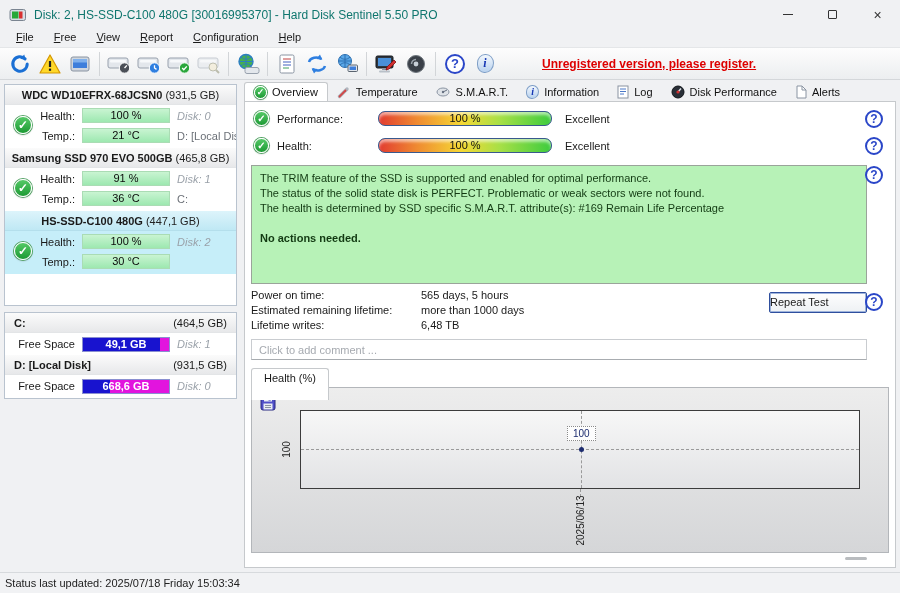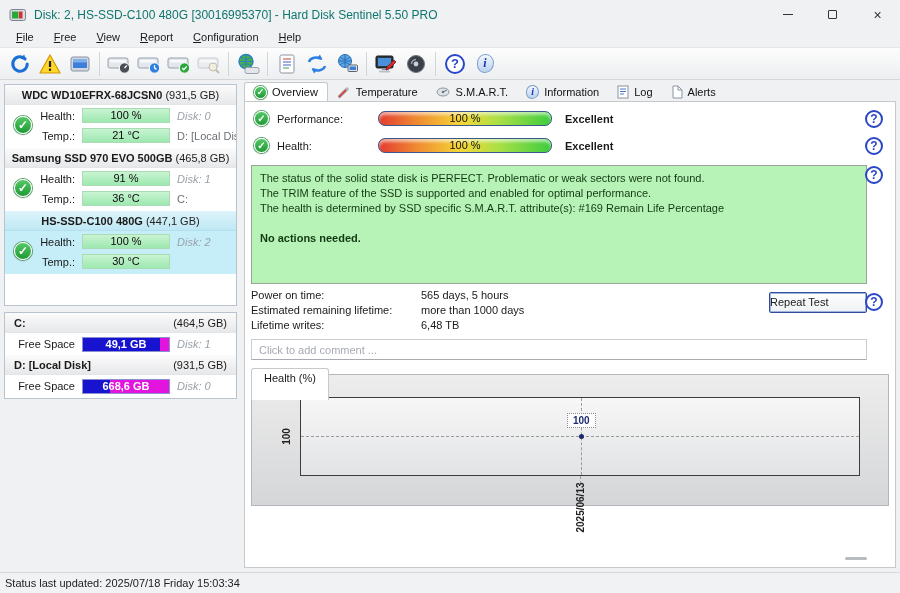--- a/index.html
+++ b/index.html
@@ -69,39 +69,39 @@
   .tabbar { position:absolute; left:244px; top:82px; height:19px; display:flex; }
   .tab { display:flex; align-items:center; gap:5px; padding:0 9px; height:19px; border-radius:3px 3px 0 0; color:#111; }
   .tab-sel { background:#fff; border:1px solid #c6c9cc; border-bottom:none; position:relative; z-index:2; }
 
   .tab-content { position:absolute; left:244px; top:101px; width:652px; height:467px; background:#fff; border:1px solid #c6c9cc; }
 
   .orow { position:absolute; left:0; right:0; height:24px; }
   .orow .chk-15 { position:absolute; left:9px; top:3px; }
   .o-label { position:absolute; left:32px; line-height:22px; }
   .pbar { position:absolute; left:133px; top:3px; width:174px; height:15px; border:1px solid #39598e; border-radius:7px; background:linear-gradient(90deg,#e23c30 0%,#ef8a31 22%,#f5d835 48%,#a8e046 70%,#3ecc3e 100%); box-shadow:inset 0 3px 3px rgba(255,255,255,.55); text-align:center; line-height:13px; color:#111; }
-  .o-status { position:absolute; left:320px; line-height:22px; font-weight:bold; }
+  .o-status { position:absolute; left:320px; line-height:22px; font-weight:normal; }
   .o-help { position:absolute; right:12px; top:2px; }
 
   .green-box { position:absolute; left:6px; top:63px; width:616px; height:119px; background:#b7f2b7; border:1px solid #9aa49a; padding:5px 8px; color:#123a12; line-height:15px; }
   .gb-bold { font-weight:bold; }
   .gb-help { position:absolute; right:12px; top:64px; }
 
   .stat-row { position:absolute; left:6px; height:15px; line-height:15px; }
   .stat-label { display:inline-block; width:170px; }
   .stat-value { font-weight:normal; }
 
   .repeat-btn { position:absolute; left:524px; top:190px; width:98px; height:21px; background:linear-gradient(#fefefe,#eef1f4); border:1px solid #2f4f9e; box-shadow:0 0 0 1px #9fb4dc inset; border-radius:2px; text-align:left; line-height:19px; }
   .rt-help { position:absolute; right:12px; top:191px; }
 
   .comment-input { position:absolute; left:6px; top:237px; width:616px; height:21px; border:1px solid #c9ccd0; border-bottom-color:#a8acb0; padding:0 7px; font-family:"Liberation Sans",sans-serif; font-size:11px; color:#333; background:#fff; }
   .comment-input::placeholder { color:#a6aab0; }
 
   .chart-tab { position:absolute; left:6px; top:266px; height:32px; padding:0 12px; line-height:19px; background:#fff; border:1px solid #c6c9cc; border-bottom:none; border-radius:3px 3px 0 0; z-index:2; }
-  .chart-panel { position:absolute; left:6px; top:272px; width:638px; height:132px; background:linear-gradient(#ededed,#d5d6d8); border:1px solid #b3b6ba;font-weight:bold; }
+  .chart-panel { position:absolute; left:6px; top:285px; width:638px; height:166px; background:linear-gradient(#ededed,#d5d6d8); border:1px solid #b3b6ba; }
   .save-btn { position:absolute; left:6px; top:5px; width:20px; height:20px; display:flex; align-items:center; justify-content:center; border-radius:2px; }
   .plot { position:absolute; left:48px; top:22px; width:560px; height:79px; background:linear-gradient(#f7f7f7,#e2e3e5); border:1px solid #3c3c3c; }
   .grid-h { position:absolute; left:0; right:0; top:38px; border-top:1px dashed #9a9a9a; }
   .grid-v { position:absolute; top:0; bottom:0; left:280px; border-left:1px dashed #9a9a9a; }
   .dpoint { position:absolute; left:278px; top:36px; width:5px; height:5px; background:#1c2b6e; border-radius:50%; }
   .dlabel { position:absolute; left:266px; top:15px; background:#fdfdfd; border:1px dotted #8a8a8a; padding:0 5px; line-height:13px; font-size:10px; color:#1c2b6e; }
   .ytick { position:absolute; left:24px; top:50px; width:20px; height:22px; display:flex; align-items:center; justify-content:center; }
   .ytick span { transform:rotate(-90deg); font-size:10px; color:#222; white-space:nowrap; }
   .xtick { position:absolute; left:318px; top:102px; width:20px; height:60px; display:flex; align-items:center; justify-content:center; }
   .xtick span { transform:rotate(-90deg); font-size:10px; color:#222; white-space:nowrap; }
@@ -250,20 +250,21 @@
           <circle cx="11" cy="11" r="2.4" fill="#c8d0d8"></circle>
         </svg>
       </span>
     <span class="tsep"></span>
     <span class="tbtn">
         <span class="help-circ" style="width:20px;height:20px;font-size:13px;">?</span>
       </span>
     <span class="tbtn">
         <span class="info-bub">i</span>
       </span>
+    <span class="unreg">Unregistered version, please register.</span>
   </div>
 
   <div class="sidebar">
     <div class="panel-box disk-list">
 
       <div class="disk-entry">
         <div class="de-header"><span class="de-name">WDC WD10EFRX-68JCSN0</span> <span class="de-size">(931,5 GB)</span></div>
         <div class="de-body">
           <span class="chk chk-18 de-status">✓</span>
           <span class="de-row-label r1">Health:</span>
@@ -356,20 +357,28 @@
     <span class="tab">
         <svg width="12" height="14" viewBox="0 0 12 14">
           <rect x="1" y="1" width="10" height="12" fill="#fff" stroke="#8a94a2"></rect>
           <line x1="3" y1="4" x2="9" y2="4" stroke="#4a78c8"></line>
           <line x1="3" y1="6.5" x2="9" y2="6.5" stroke="#4a78c8"></line>
           <line x1="3" y1="9" x2="7" y2="9" stroke="#4a78c8"></line>
         </svg>
         <span>Log</span>
       </span>
     <span class="tab">
+        <svg width="14" height="14" viewBox="0 0 14 14">
+          <circle cx="7" cy="7" r="6" fill="#2a3038" stroke="#101418"></circle>
+          <path d="M7 7 10 3.5" stroke="#e0e4e8" stroke-width="1.4"></path>
+          <circle cx="7" cy="7" r="1.6" fill="#d03030"></circle>
+        </svg>
+        <span>Disk Performance</span>
+      </span>
+    <span class="tab">
         <svg width="12" height="14" viewBox="0 0 12 14">
           <path d="M2 1h5l4 4v8H2z" fill="#fff" stroke="#8a94a2"></path>
           <path d="M7 1v4h4" fill="none" stroke="#8a94a2"></path>
         </svg>
         <span>Alerts</span>
       </span>
   </div>
 
   <div class="tab-content">
 
@@ -383,22 +392,22 @@
 
     <div class="orow" style="top:33px">
       <span class="chk chk-15">✓</span>
       <span class="o-label">Health:</span>
       <span class="pbar">100 %</span>
       <span class="o-status">Excellent</span>
       <span class="help-circ o-help">?</span>
     </div>
 
     <div class="green-box">
+      <div>The TRIM feature of the SSD is supported and enabled for optimal performance.</div>
       <div>The status of the solid state disk is PERFECT. Problematic or weak sectors were not found.</div>
-      <div>The TRIM feature of the SSD is supported and enabled for optimal performance.</div>
       <div>The health is determined by SSD specific S.M.A.R.T. attribute(s):  #169 Remain Life Percentage</div>
       <div>&nbsp;</div>
       <div class="gb-bold">No actions needed.</div>
     </div>
     <span class="help-circ gb-help">?</span>
 
     <div class="stat-row" style="top:186px">
       <span class="stat-label">Power on time:</span><span class="stat-value">565 days, 5 hours</span>
     </div>
     <div class="stat-row" style="top:201px">

